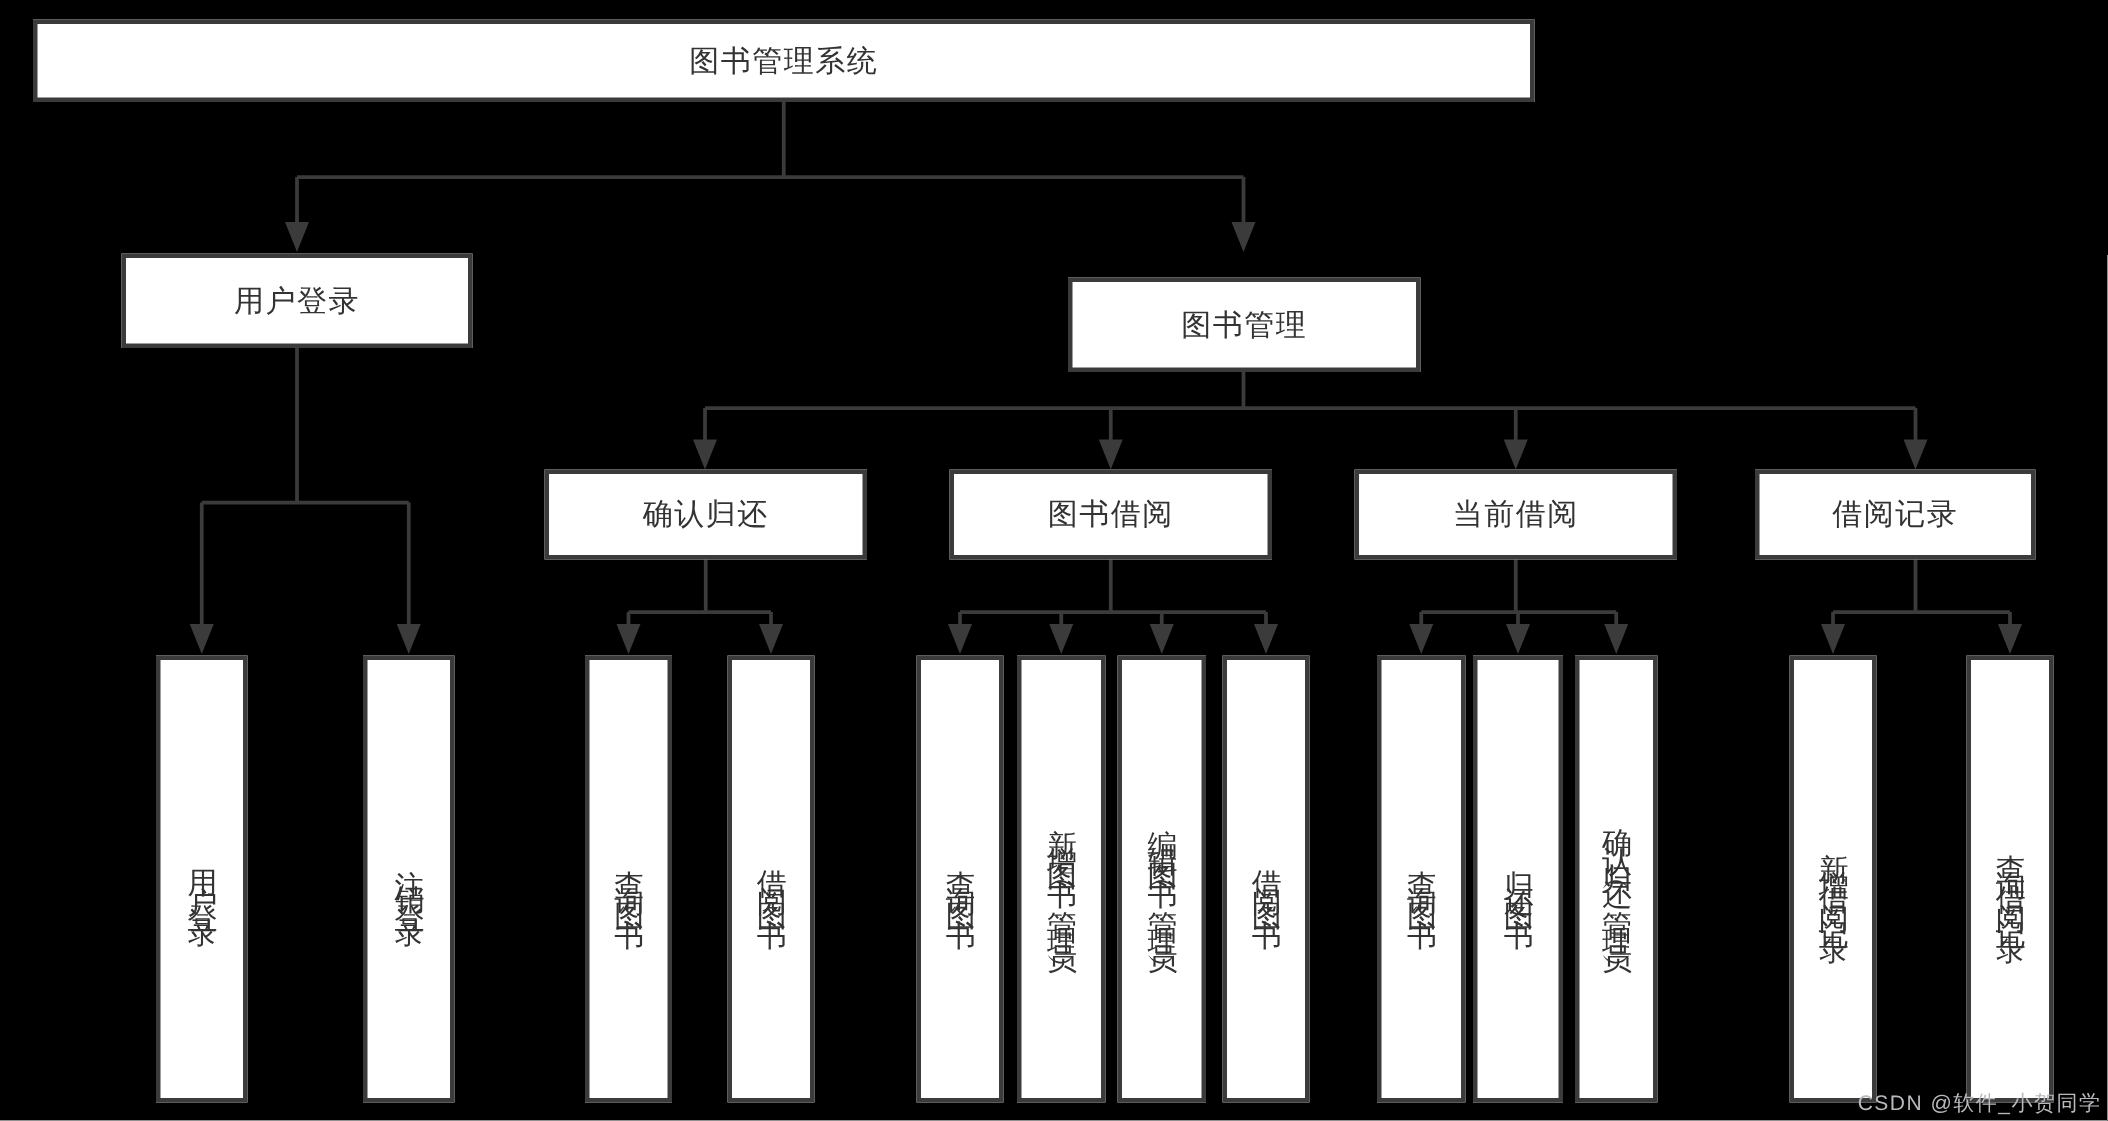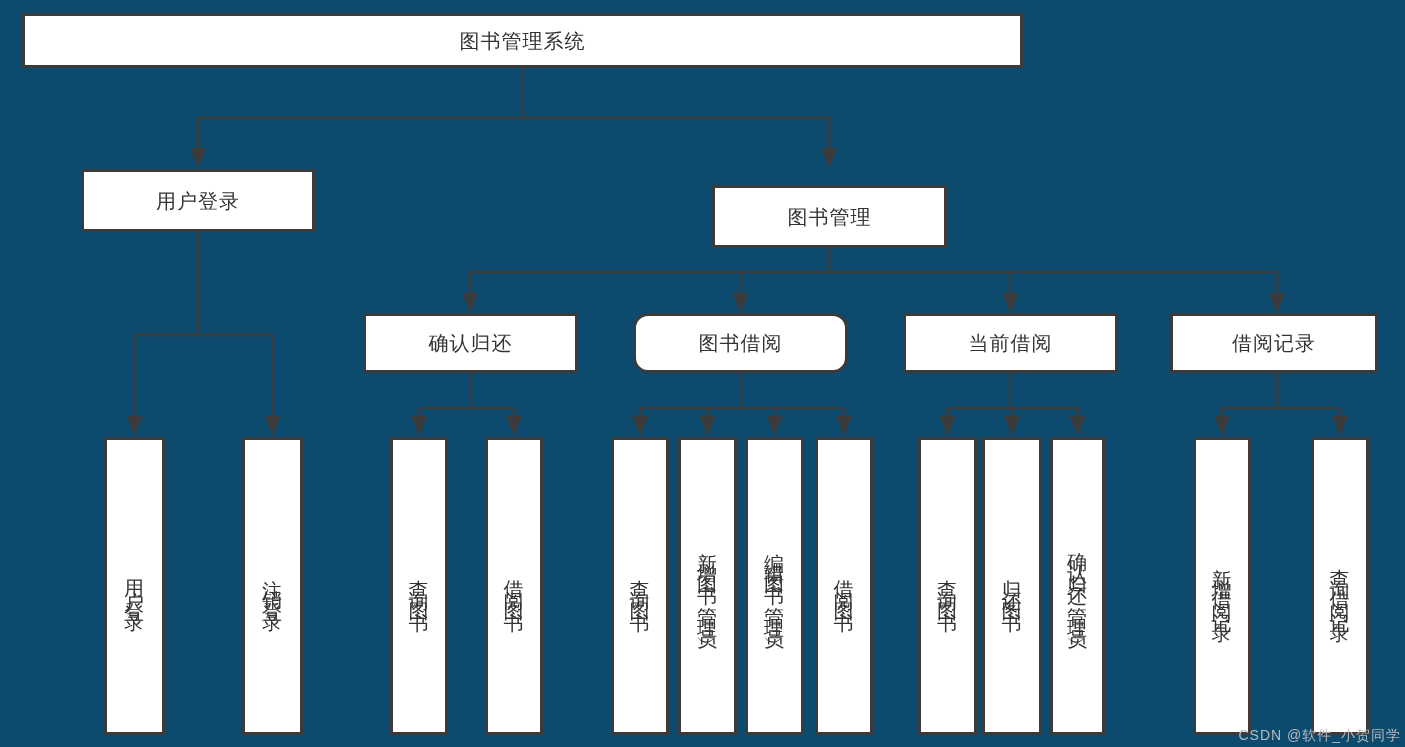--- a/index.html
+++ b/index.html
@@ -4,21 +4,21 @@
 <style>
   html, body {
     margin: 0;
     padding: 0;
     background: #ffffff;
   }
   .stage {
     position: relative;
     width: 1405px;
     height: 747px;
-    background: #0c4a6e;
+    background: #000000;
     font-family: "Liberation Sans", sans-serif;
     overflow: hidden;
   }
   .connectors {
     position: absolute;
     left: 0;
     top: 0;
     width: 1405px;
     height: 747px;
     pointer-events: none;
@@ -45,23 +45,23 @@
     letter-spacing: 11px;
     overflow: hidden;
   }
   
   #n-root       { left: 22px;   top: 13px;  width: 1001px; height: 55px; }
   
   #n-l2-login   { left: 81px;   top: 169px; width: 234px;  height: 63px; }
   #n-l2-mgmt    { left: 712px;  top: 169px; width: 235px;  height: 63px; margin-top: 16px; }
   
   #n-l3-rec     { left: 363px;  top: 313px; width: 215px;  height: 60px; }
-  #n-l3-borrow  { left: 633px;  top: 313px; width: 215px;  height: 60px; border-radius: 15px; }
+  #n-l3-borrow  { left: 633px;  top: 313px; width: 215px;  height: 60px; }
   #n-l3-current { left: 903px;  top: 313px; width: 215px;  height: 60px; align-items: center; }
-  #n-l3-records { left: 1170px; top: 313px; width: 208px;  height: 60px; }
+  #n-l3-records { left: 1170px; top: 313px; width: 187px;  height: 60px; }
   
   .leaf         { top: 437px;   height: 298px; }
   #n-leaf-1  { left: 104px;  width: 61px; }
   #n-leaf-2  { left: 242px;  width: 61px; }
   #n-leaf-3  { left: 390px;  width: 58px; }
   #n-leaf-4  { left: 485px;  width: 58px; }
   #n-leaf-5  { left: 611px;  width: 58px; }
   #n-leaf-6  { left: 678px;  width: 59px; }
   #n-leaf-7  { left: 745px;  width: 59px; }
   #n-leaf-8  { left: 815px;  width: 58px; }

